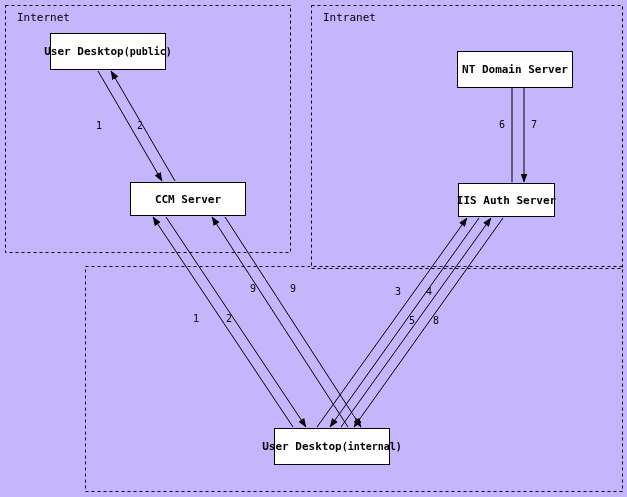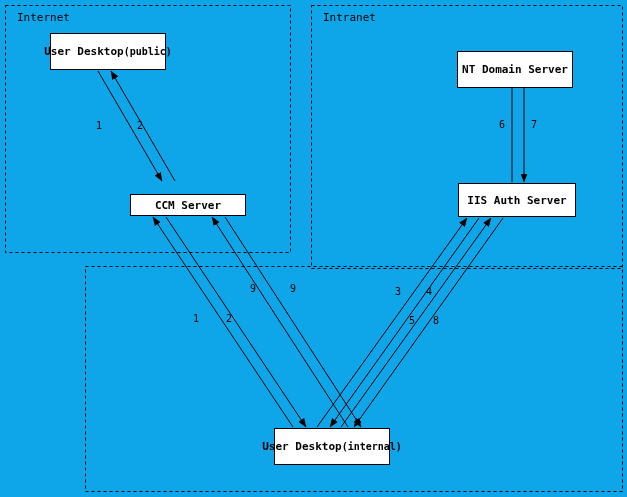--- a/index.html
+++ b/index.html
@@ -4,21 +4,21 @@
 <style>
   html, body {
     margin: 0;
     padding: 0;
     background: #ffffff;
   }
   #canvas {
     position: relative;
     width: 627px;
     height: 497px;
-    background: #0ea5e9;
+    background: #c4b5fd;
     font-family: "DejaVu Sans Mono", monospace;
     overflow: hidden;
     text-decoration: underline;
   }
   svg.layer {
     position: absolute;
     left: 0;
     top: 0;
     width: 627px;
     height: 497px;
@@ -99,27 +99,27 @@
   <div id="zone-labels">
       <div class="zone-label" style="left: 17px; top: 11px;">Internet</div>
       <div class="zone-label" style="left: 323px; top: 11px;">Intranet</div>
     </div>
 
   <div id="nodes">
       <div class="node-box" style="left: 50px; top: 33px; width: 116px; height: 37px;">
         <div class="node-title">User Desktop</div>
         <div class="node-sub">(public)</div>
       </div>
-      <div class="node-box" style="left: 130px; top: 194px; width: 116px; height: 22px;">
+      <div class="node-box" style="left: 130px; top: 182px; width: 116px; height: 34px;">
         <div class="node-title">CCM Server</div>
       </div>
       <div class="node-box" style="left: 457px; top: 31px; width: 116px; height: 37px; margin-top: 20px;">
         <div class="node-title">NT Domain Server</div>
       </div>
-      <div class="node-box" style="left: 458px; top: 183px; width: 118px; height: 34px;">
+      <div class="node-box" style="left: 458px; top: 183px; width: 97px; height: 34px;">
         <div class="node-title">IIS Auth Server</div>
       </div>
       <div class="node-box" style="left: 274px; top: 428px; width: 116px; height: 37px;">
         <div class="node-title">User Desktop</div>
         <div class="node-sub">(internal)</div>
       </div>
     </div>
 
   <div id="edge-labels">
       <div class="edge-label" style="left: 99px; top: 125px;">1</div>

